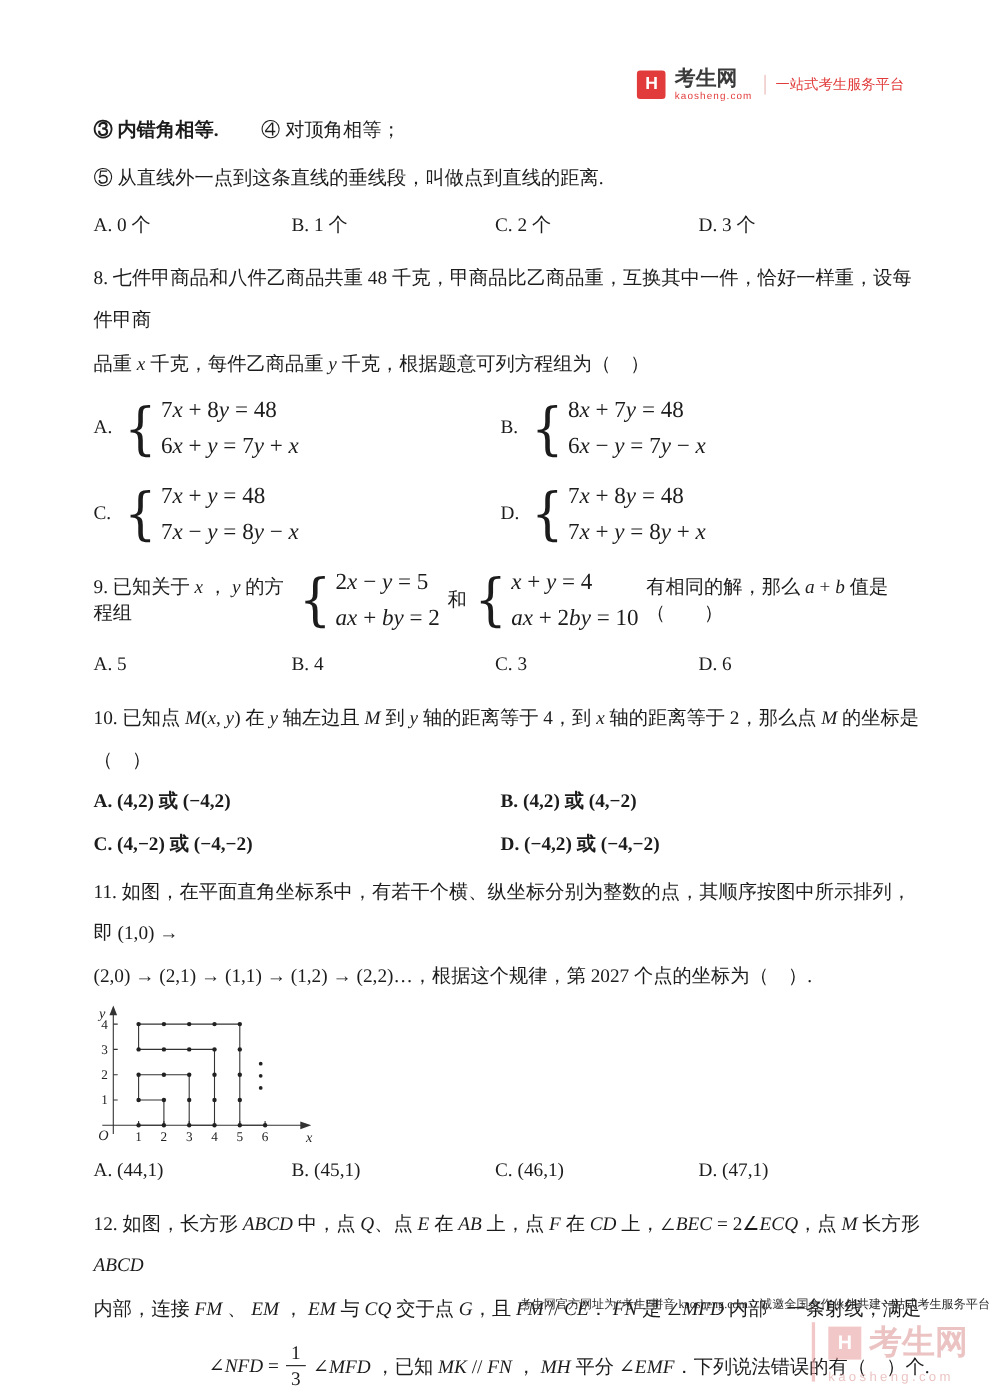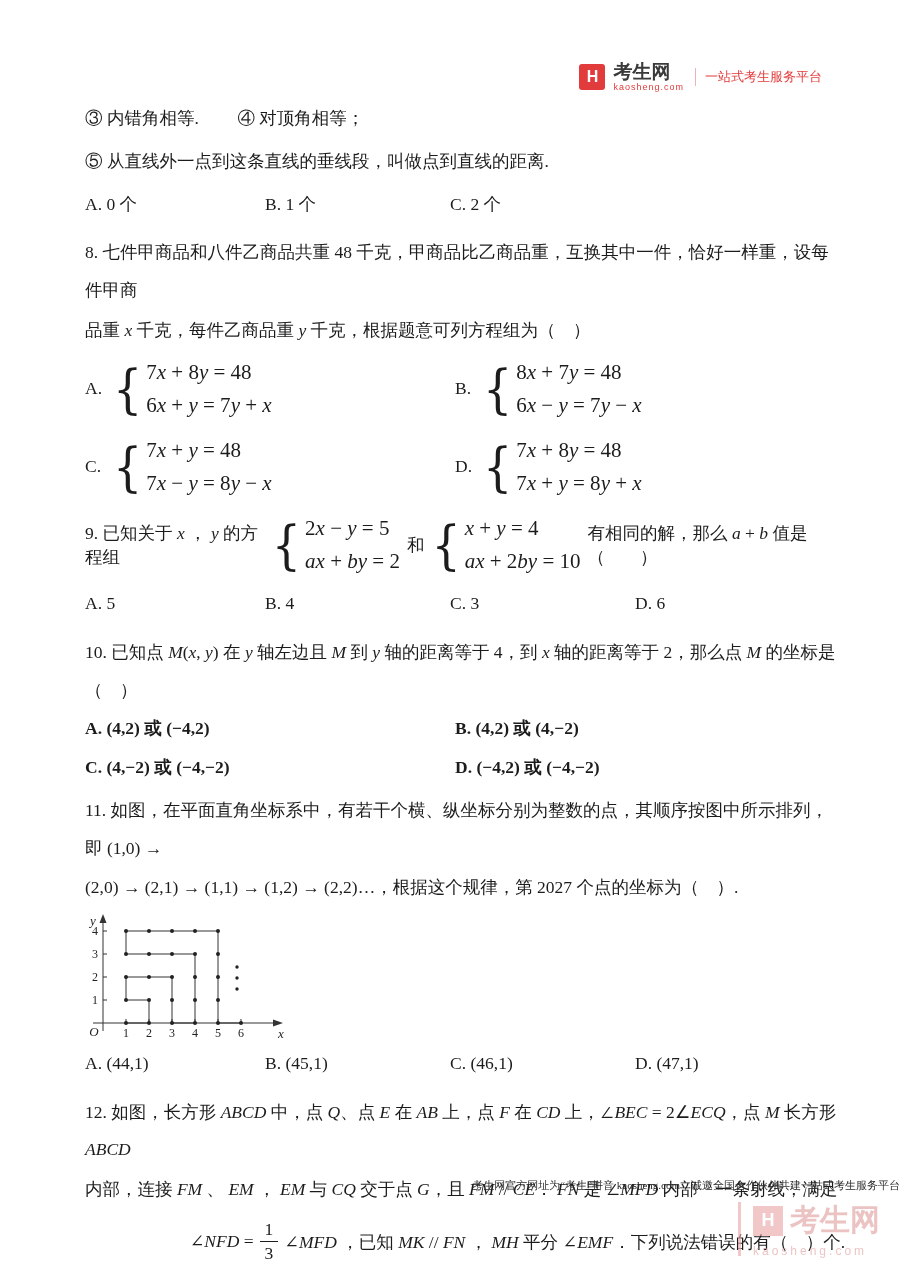--- a/index.html
+++ b/index.html
@@ -11,21 +11,21 @@
              font-family:"Liberation Sans",sans-serif;font-weight:bold;font-size:16px;
              display:flex;align-items:center;justify-content:center;}
   .logo-text{display:flex;flex-direction:column;line-height:1;}
   .logo-name{font-size:19px;font-weight:bold;color:#3a3a3a;font-family:"Liberation Sans",sans-serif;}
   .logo-domain{font-size:9px;color:#e23b3b;letter-spacing:1px;margin-top:2px;font-family:"Liberation Sans",sans-serif;}
   .logo-tagline{font-size:13px;color:#e23b3b;border-left:1px solid #eab4b4;padding-left:9px;margin-left:3px;
                 font-family:"Liberation Sans",sans-serif;}
   
   .content{position:absolute;left:85px;right:55px;top:104px;font-size:17.5px;}
   .line{margin:0 0 13px 0;line-height:1.7;}
-  .duo .first{display:inline-block;min-width:148px;}
+  .duo .first{display:inline-block;min-width:148px;font-weight:bold;}
   .para{margin:0 0 2px 0;line-height:2.15;font-family:Liberation Serif, serif;}
   .opts4{display:grid;grid-template-columns:180px 185px 185px 1fr;margin:2px 0 15px 0;line-height:1.7;}
   .opts2{display:grid;grid-template-columns:370px 1fr;margin:5px 0 9px 0;line-height:1.7;font-weight:bold;}
   .sys-row{display:grid;grid-template-columns:370px 1fr;margin:7px 0 13px 0;}
   .opt-sys{display:flex;align-items:center;}
   .opt-label{width:28px;flex:none;}
   .sys{display:inline-flex;align-items:center;}
   .brace{font-size:46px;font-weight:400;line-height:1;transform:scaleY(1.12);margin-right:4px;
          font-family:"DejaVu Serif",serif;}
   .sys .eq{line-height:1.55;font-size:21px;white-space:nowrap;}
@@ -71,20 +71,21 @@
     <p class="line duo">
       <span class="first">③ 内错角相等.</span>
       <span>④ 对顶角相等；</span>
     </p>
     <p class="line">⑤ 从直线外一点到这条直线的垂线段，叫做点到直线的距离.</p>
 
     <div class="opts4">
       <span>A. 0 个</span>
       <span>B. 1 个</span>
       <span>C. 2 个</span>
+      <span>D. 3 个</span>
     </div>
 
     <p class="para">8. 七件甲商品和八件乙商品共重 48 千克，甲商品比乙商品重，互换其中一件，恰好一样重，设每件甲商</p>
     <p class="para math">品重 <i>x</i> 千克，每件乙商品重 <i>y</i> 千克，根据题意可列方程组为（　）</p>
 
     <div class="sys-row">
       <div class="opt-sys">
         <span class="opt-label">A.</span>
         <span class="sys">
           <span class="brace">{</span>

